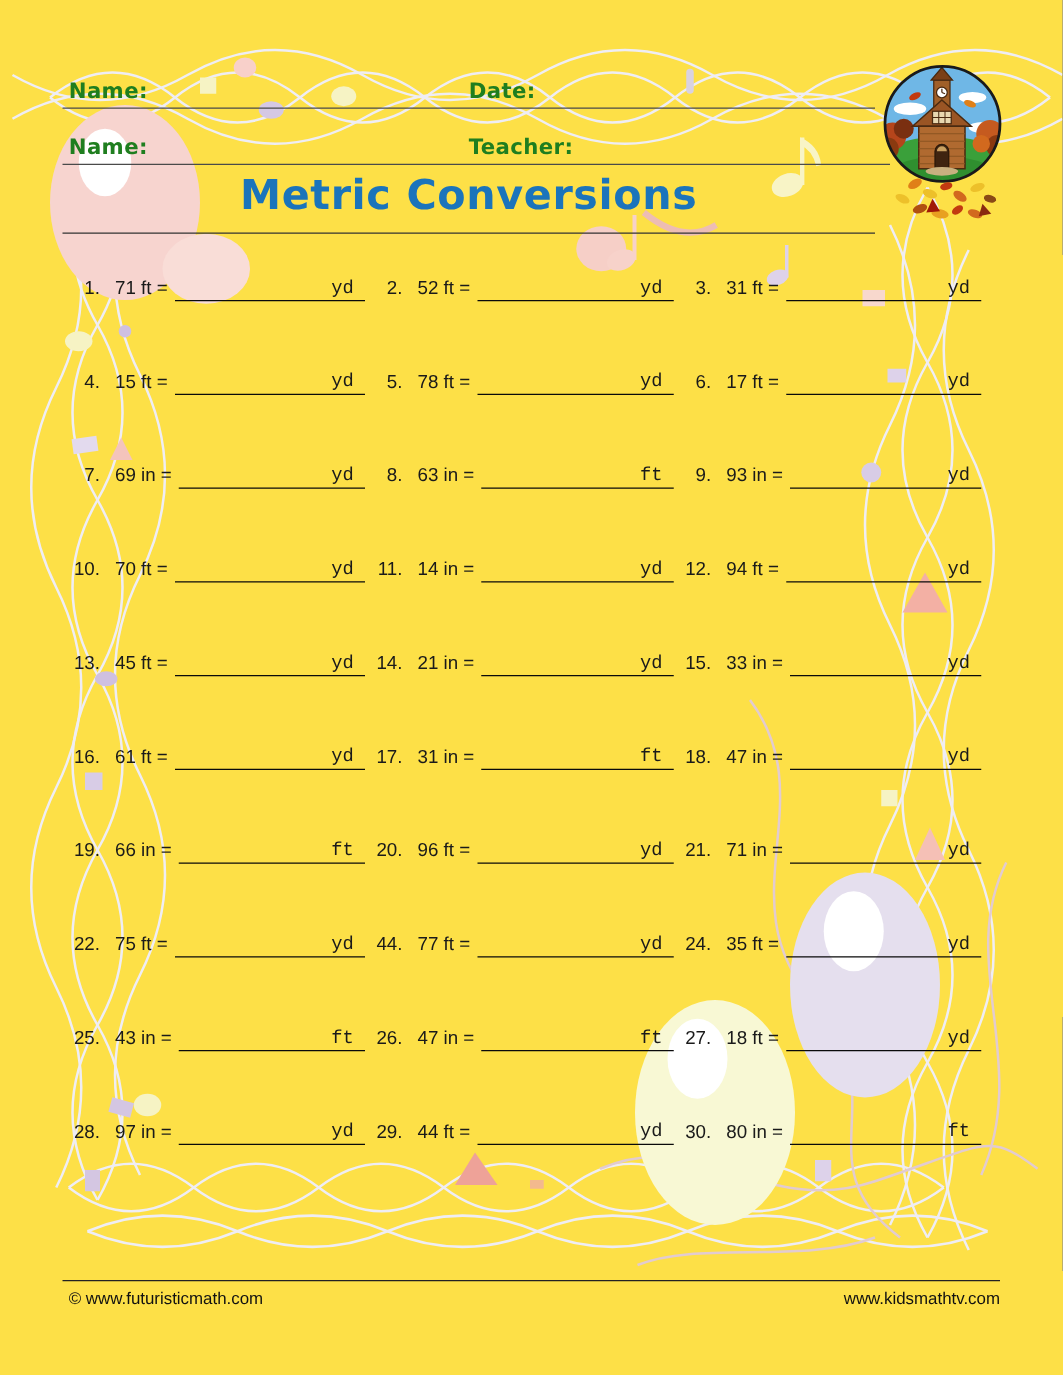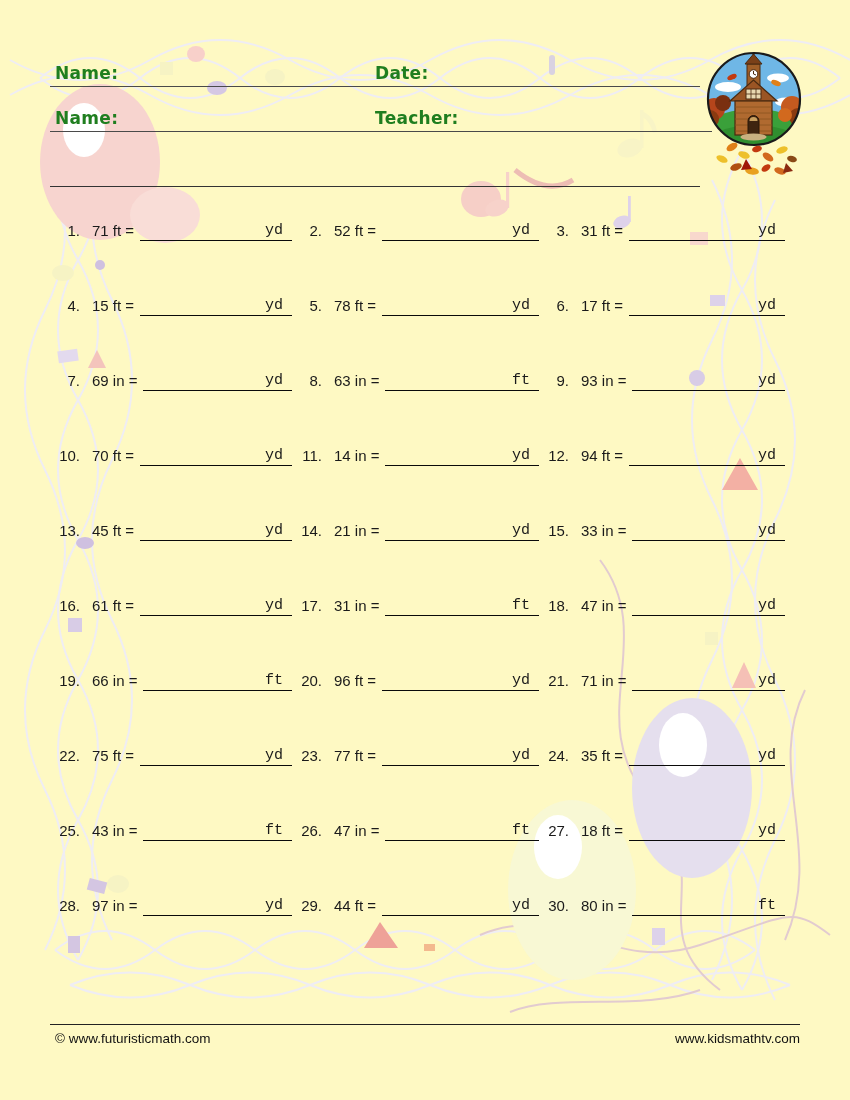--- a/index.html
+++ b/index.html
@@ -1,18 +1,18 @@
 <!DOCTYPE html>
 <html><head>
 <meta charset="utf-8">
 <style>
   html,body{margin:0;padding:0;background:#888;}
   .page{
     position:relative;width:850px;height:1100px;margin:0 auto;
-    background:#fef9c3;overflow:hidden;
+    background:#fde047;overflow:hidden;
     font-family:"Liberation Sans",sans-serif;color:#1a1a1a;
   }
   .bg{position:absolute;left:0;top:0;z-index:0;}
 
   
   .hlabel{
     position:absolute;z-index:1;
     font-family:"DejaVu Sans",sans-serif;font-weight:bold;font-size:17px;
     color:#1f7e1f;letter-spacing:.3px;
   }
@@ -198,20 +198,21 @@
       <ellipse cx="20" cy="112" rx="6" ry="3.2" transform="rotate(25 20 112)" fill="#edc02a"></ellipse>
       <ellipse cx="34" cy="120" rx="6" ry="3.4" transform="rotate(-20 34 120)" fill="#b05010"></ellipse>
       <ellipse cx="50" cy="124" rx="7" ry="3.6" transform="rotate(10 50 124)" fill="#e8a020"></ellipse>
       <ellipse cx="64" cy="121" rx="5" ry="3" transform="rotate(-35 64 121)" fill="#c23a10"></ellipse>
       <ellipse cx="78" cy="124" rx="6" ry="3.2" transform="rotate(20 78 124)" fill="#d2691e"></ellipse>
       <path d="M44,112 l6,10 l-11,1 Z" fill="#a01808"></path>
       <path d="M84,116 l7,8 l-10,2 Z" fill="#8a2a10"></path>
     </g>
   </svg>
 
+  <div class="title">Metric Conversions</div>
   <div class="hline" style="left:50px;top:186px;width:650px;border-top-color:#333"></div>
 
 
   <div class="grid">
       <div class="cell">
       <span class="num">1.</span>
       <span class="expr">71 ft =</span>
       <span class="blank"><span class="unit">yd</span></span>
     </div>
       <div class="cell">
@@ -313,21 +314,21 @@
       <span class="num">21.</span>
       <span class="expr">71 in =</span>
       <span class="blank"><span class="unit">yd</span></span>
     </div>
       <div class="cell">
       <span class="num">22.</span>
       <span class="expr">75 ft =</span>
       <span class="blank"><span class="unit">yd</span></span>
     </div>
       <div class="cell">
-      <span class="num">23.</span>
+      <span class="num">44.</span>
       <span class="expr">77 ft =</span>
       <span class="blank"><span class="unit">yd</span></span>
     </div>
       <div class="cell">
       <span class="num">24.</span>
       <span class="expr">35 ft =</span>
       <span class="blank"><span class="unit">yd</span></span>
     </div>
       <div class="cell">
       <span class="num">25.</span>

